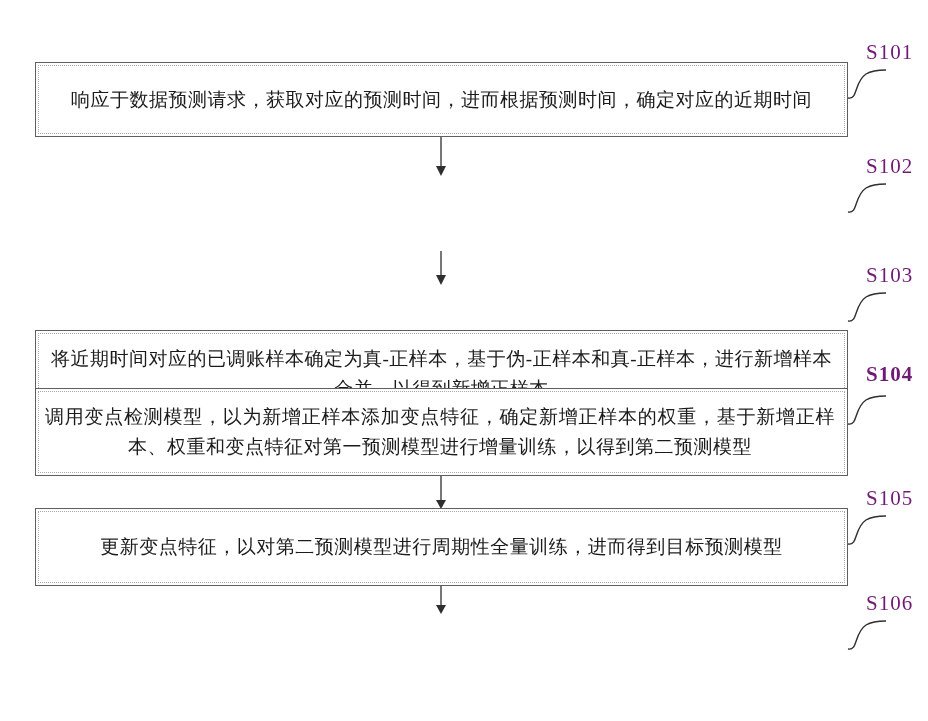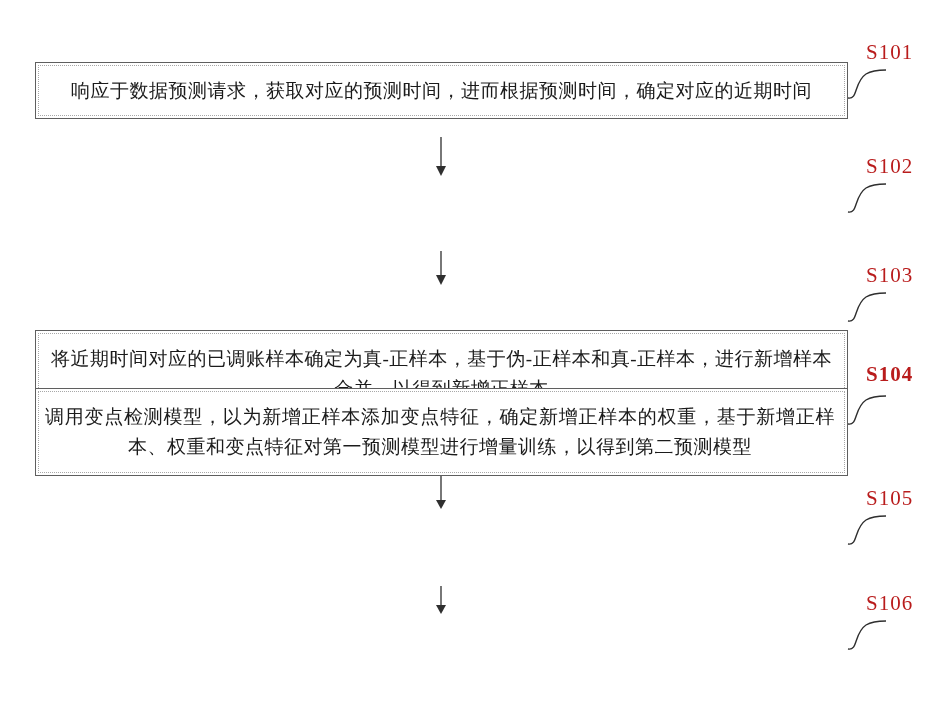--- a/index.html
+++ b/index.html
@@ -37,32 +37,32 @@
     color: #1b1b1b;
     letter-spacing: 0.5px;
   }
   .align-justify { text-align: justify; text-align-last: center; }
   .align-center  { text-align: center; }
   .step-label {
     position: absolute;
     left: 866px;
     width: 60px;
     font-size: 21px;
-    color: #b91c1c;
+    color: #701a75;
     letter-spacing: 1px;
     text-align: left;
   }
   .connector-layer {
     position: absolute;
     left: 0; top: 0;
     width: 928px; height: 721px;
     pointer-events: none;
   }
   
-  #box-0 { top: 62px;  height: 57px; }
+  #box-0 { top: 62px;  height: 75px; }
   #box-1 { top: 176px; height: 75px; }
   #box-2 { top: 295px; height: 87px; margin-top: 35px; }
   #box-3 { top: 388px; height: 88px; padding-left: 9px; }
   #box-4 { top: 508px; height: 78px; }
   #box-5 { top: 613px; height: 85px; }
   #label-0 { top: 40px; }
   #label-1 { top: 154px; }
   #label-2 { top: 263px; }
   #label-3 { top: 362px; font-weight: bold; }
   #label-4 { top: 486px; }
@@ -100,20 +100,23 @@
 
   <div id="box-0" class="step-box">
     <div class="step-text align-justify">响应于数据预测请求，获取对应的预测时间，进而根据预测时间，确定对应的近期时间</div>
   </div>
   <div id="box-2" class="step-box">
     <div class="step-text align-center">将近期时间对应的已调账样本确定为真-正样本，基于伪-正样本和真-正样本，进行新增样本合并，以得到新增正样本</div>
   </div>
   <div id="box-3" class="step-box">
     <div class="step-text align-justify">调用变点检测模型，以为新增正样本添加变点特征，确定新增正样本的权重，基于新增正样本、权重和变点特征对第一预测模型进行增量训练，以得到第二预测模型</div>
   </div>
+  <div id="box-4" class="step-box">
+    <div class="step-text align-center">更新变点特征，以对第二预测模型进行周期性全量训练，进而得到目标预测模型</div>
+  </div>
 
   <div id="label-0" class="step-label">S101</div>
   <div id="label-1" class="step-label">S102</div>
   <div id="label-2" class="step-label">S103</div>
   <div id="label-3" class="step-label">S104</div>
   <div id="label-4" class="step-label">S105</div>
   <div id="label-5" class="step-label">S106</div>
 
 </div>
 

